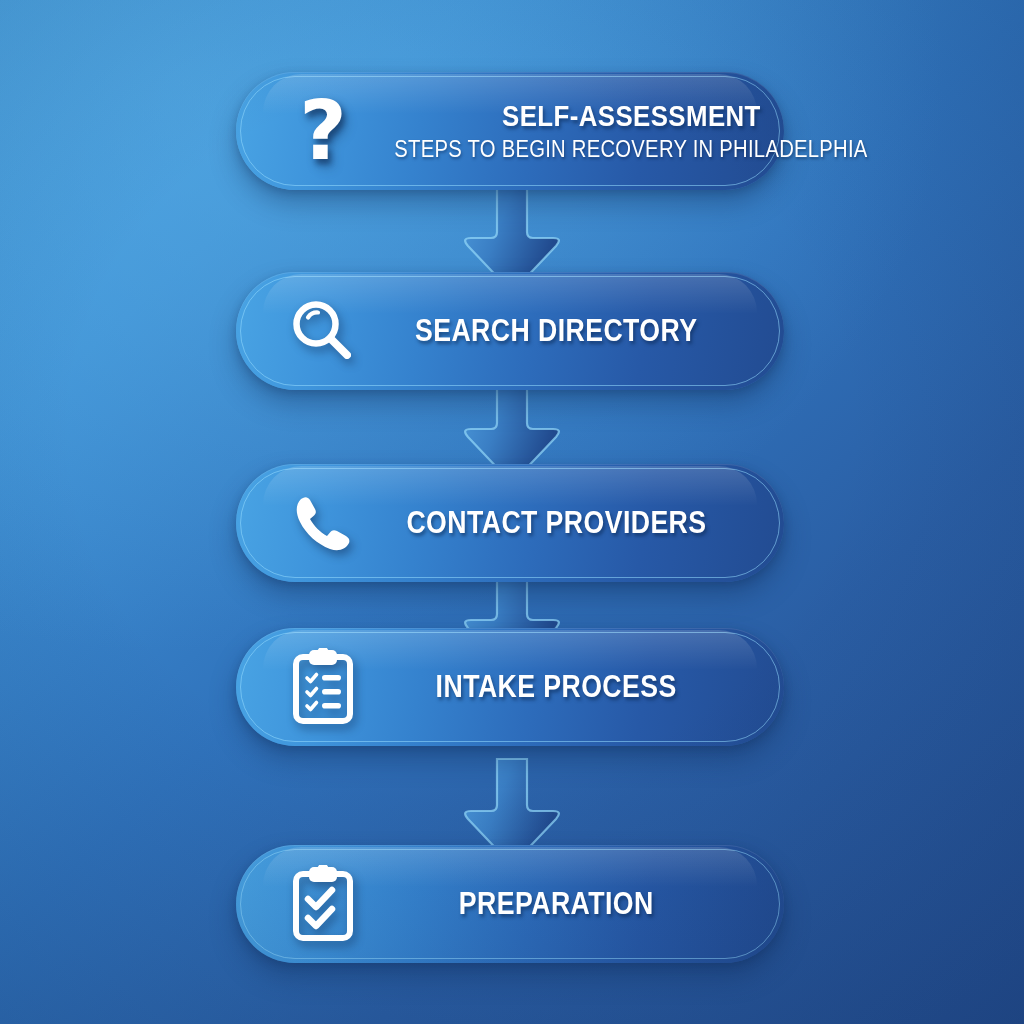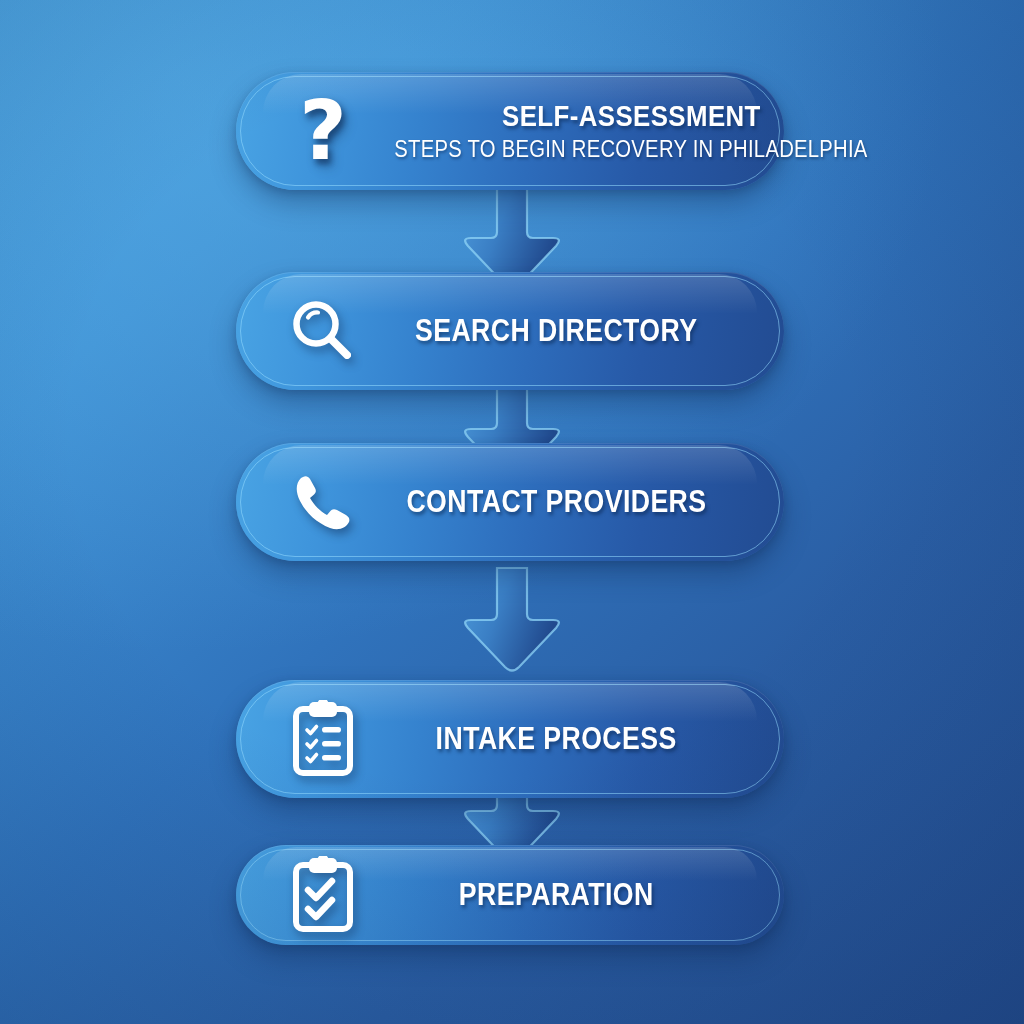--- a/index.html
+++ b/index.html
@@ -216,51 +216,51 @@
         <circle cx="29" cy="29" r="19.5" fill="none" stroke="#ffffff" stroke-width="6.5"></circle>
         <path d="M21,22.5 A11,11 0 0 1 31,17.5" fill="none" stroke="#ffffff" stroke-width="4.2" stroke-linecap="round"></path>
         <line x1="43.5" y1="43.5" x2="60" y2="60" stroke="#ffffff" stroke-width="8" stroke-linecap="round"></line>
       </svg>
     </div>
     <div class="labels">
       <div class="step-title">SEARCH DIRECTORY</div>
     </div>
   </div>
 
-  <div class="step" style="top:443px; height:118px;">
+  <div class="step" style="top:464px; height:118px;">
     <div class="icon-wrap">
       <svg width="72" height="72" viewBox="0 0 72 72">
         <path d="M14,12 C9,17 8,25 13,35 C19,47 30,57 43,62 C52,65 59,62 62,56 C63,53 62,51 59,49 L50,44 C47,42.5 45,43 43,45.5 L40,49 C33,45 27,39 23,32 L26.5,29 C29,27 29.5,25 28,22 L23,13 C21,10 18.5,9.5 16,11 Z" fill="#ffffff"></path>
       </svg>
     </div>
     <div class="labels">
       <div class="step-title">CONTACT PROVIDERS</div>
     </div>
   </div>
 
-  <div class="step" style="top:680px; height:118px;">
+  <div class="step" style="top:628px; height:118px;">
     <div class="icon-wrap">
       <svg width="72" height="78" viewBox="0 0 72 78">
         <rect x="9" y="9" width="54" height="64" rx="7" ry="7" fill="none" stroke="#ffffff" stroke-width="6"></rect>
         <rect x="22" y="2" width="28" height="15" rx="5" ry="5" fill="#ffffff"></rect>
         <circle cx="36" cy="4" r="5.5" fill="#ffffff"></circle>
         <path d="M20,30 l3.5,3.5 l6,-7" fill="none" stroke="#ffffff" stroke-width="3.6" stroke-linecap="round" stroke-linejoin="round"></path>
         <rect x="35" y="27" width="19" height="5.6" rx="2.8" fill="#ffffff"></rect>
         <path d="M20,44 l3.5,3.5 l6,-7" fill="none" stroke="#ffffff" stroke-width="3.6" stroke-linecap="round" stroke-linejoin="round"></path>
         <rect x="35" y="41" width="19" height="5.6" rx="2.8" fill="#ffffff"></rect>
         <path d="M20,58 l3.5,3.5 l6,-7" fill="none" stroke="#ffffff" stroke-width="3.6" stroke-linecap="round" stroke-linejoin="round"></path>
         <rect x="35" y="55" width="19" height="5.6" rx="2.8" fill="#ffffff"></rect>
       </svg>
     </div>
     <div class="labels">
       <div class="step-title">INTAKE PROCESS</div>
     </div>
   </div>
 
-  <div class="step" style="top:845px; height:100px;">
+  <div class="step" style="top:845px; height:118px;">
     <div class="icon-wrap">
       <svg width="72" height="78" viewBox="0 0 72 78">
         <rect x="9" y="9" width="54" height="64" rx="7" ry="7" fill="none" stroke="#ffffff" stroke-width="6"></rect>
         <rect x="22" y="2" width="28" height="15" rx="5" ry="5" fill="#ffffff"></rect>
         <circle cx="36" cy="4" r="5.5" fill="#ffffff"></circle>
         <path d="M21,34 l8,8 l16,-17" fill="none" stroke="#ffffff" stroke-width="6.5" stroke-linecap="round" stroke-linejoin="round"></path>
         <path d="M21,53 l8,8 l16,-17" fill="none" stroke="#ffffff" stroke-width="6.5" stroke-linecap="round" stroke-linejoin="round"></path>
       </svg>
     </div>
     <div class="labels">

